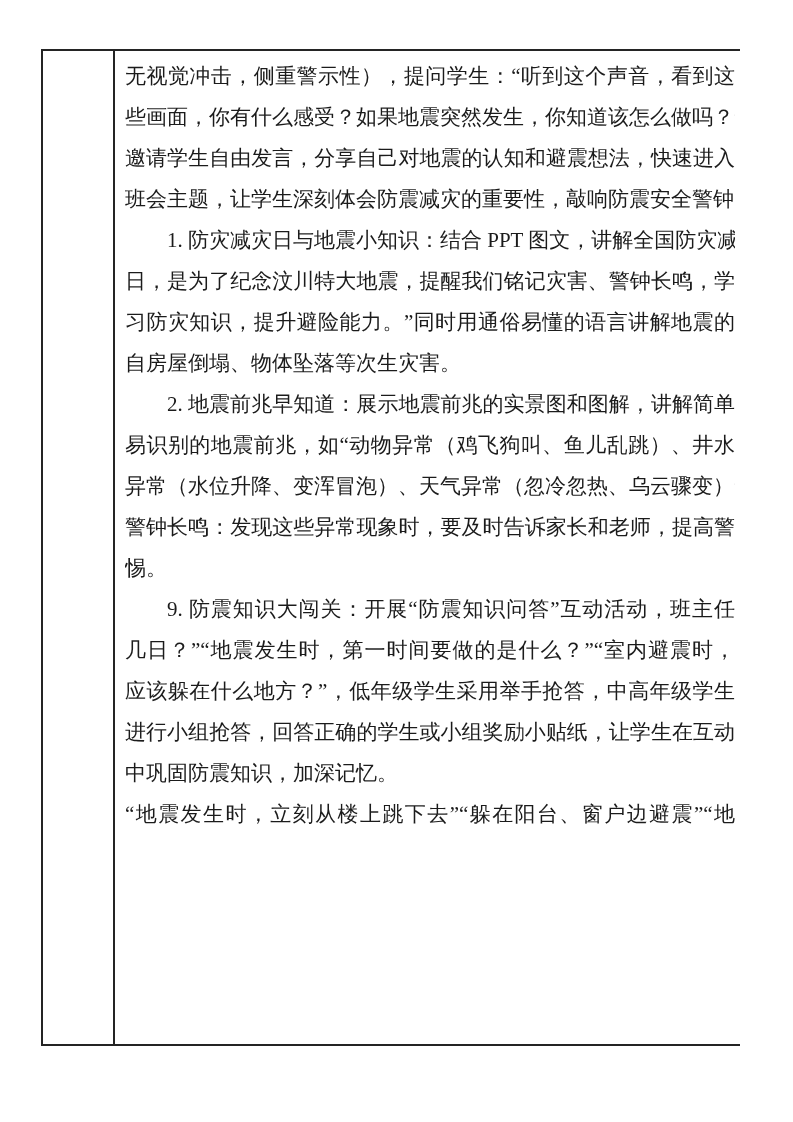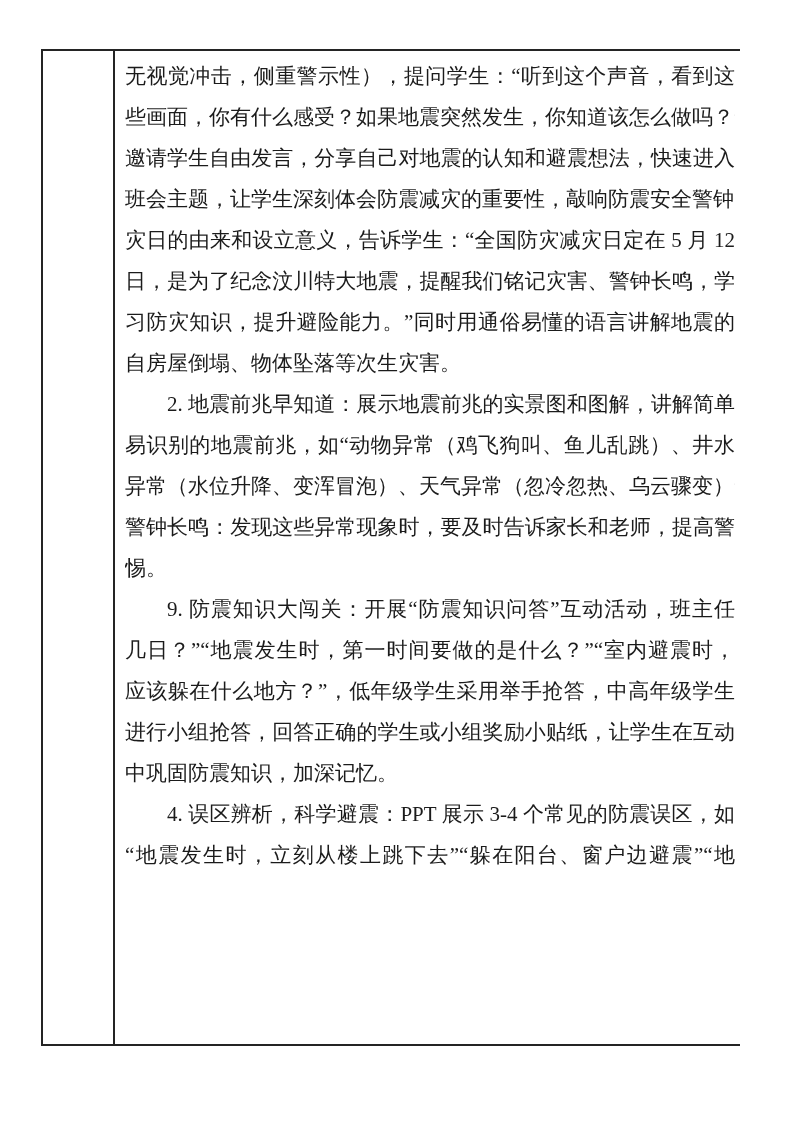--- a/index.html
+++ b/index.html
@@ -53,32 +53,31 @@
 <body>
 
 <div class="page">
   <div class="doc-table">
     <div class="cell-left"></div>
     <div class="cell-main">
       <div class="ln j">无视觉冲击，侧重警示性），提问学生：“听到这个声音，看到这</div>
       <div class="ln j">些画面，你有什么感受？如果地震突然发生，你知道该怎么做吗？”</div>
       <div class="ln j">邀请学生自由发言，分享自己对地震的认知和避震想法，快速进入</div>
       <div class="ln e">班会主题，让学生深刻体会防震减灾的重要性，敲响防震安全警钟。</div>
-      <div class="ln j">灾日的由来和设立意义，告诉学生：“全国防灾减灾日定在 5 月 12</div>
+      <div class="ln j ind">1. 防灾减灾日与地震小知识：结合 PPT 图文，讲解全国防灾减</div>
       <div class="ln j">日，是为了纪念汶川特大地震，提醒我们铭记灾害、警钟长鸣，学</div>
       <div class="ln j">习防灾知识，提升避险能力。”同时用通俗易懂的语言讲解地震的</div>
       <div class="ln e">自房屋倒塌、物体坠落等次生灾害。</div>
       <div class="ln j ind">2. 地震前兆早知道：展示地震前兆的实景图和图解，讲解简单</div>
       <div class="ln j">易识别的地震前兆，如“动物异常（鸡飞狗叫、鱼儿乱跳）、井水</div>
       <div class="ln j">异常（水位升降、变浑冒泡）、天气异常（忽冷忽热、乌云骤变）”，</div>
       <div class="ln j">警钟长鸣：发现这些异常现象时，要及时告诉家长和老师，提高警</div>
       <div class="ln e">惕。</div>
       <div class="ln j ind">9. 防震知识大闯关：开展“防震知识问答”互动活动，班主任</div>
       <div class="ln j">几日？”“地震发生时，第一时间要做的是什么？”“室内避震时，</div>
       <div class="ln j">应该躲在什么地方？”，低年级学生采用举手抢答，中高年级学生</div>
       <div class="ln j">进行小组抢答，回答正确的学生或小组奖励小贴纸，让学生在互动</div>
       <div class="ln e">中巩固防震知识，加深记忆。</div>
-      <div class="ln j ind">4. 误区辨析，科学避震：PPT 展示 3-4 个常见的防震误区，如</div>
       <div class="ln j">“地震发生时，立刻从楼上跳下去”“躲在阳台、窗户边避震”“地</div>
     </div>
   </div>
   <div class="scan-artifact"></div>
 </div>
 
 </body></html>

